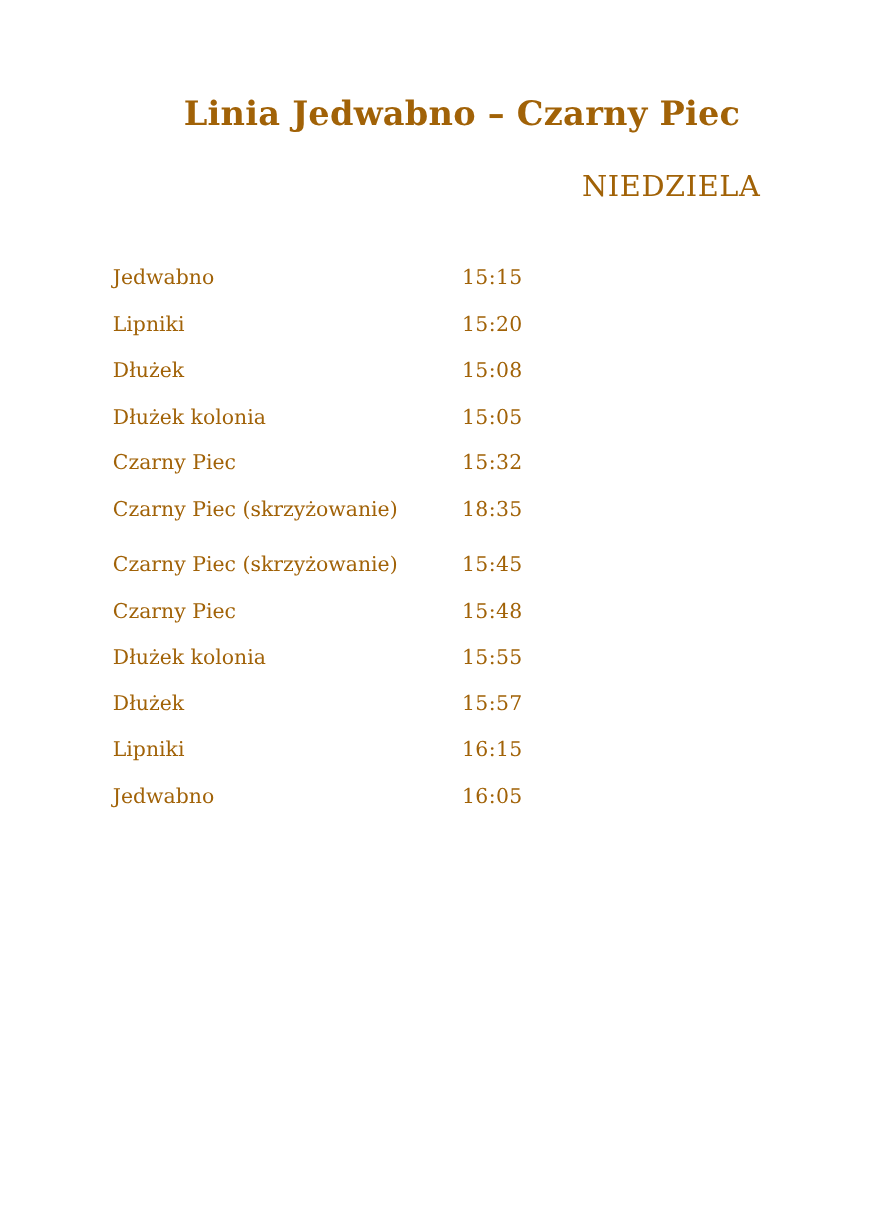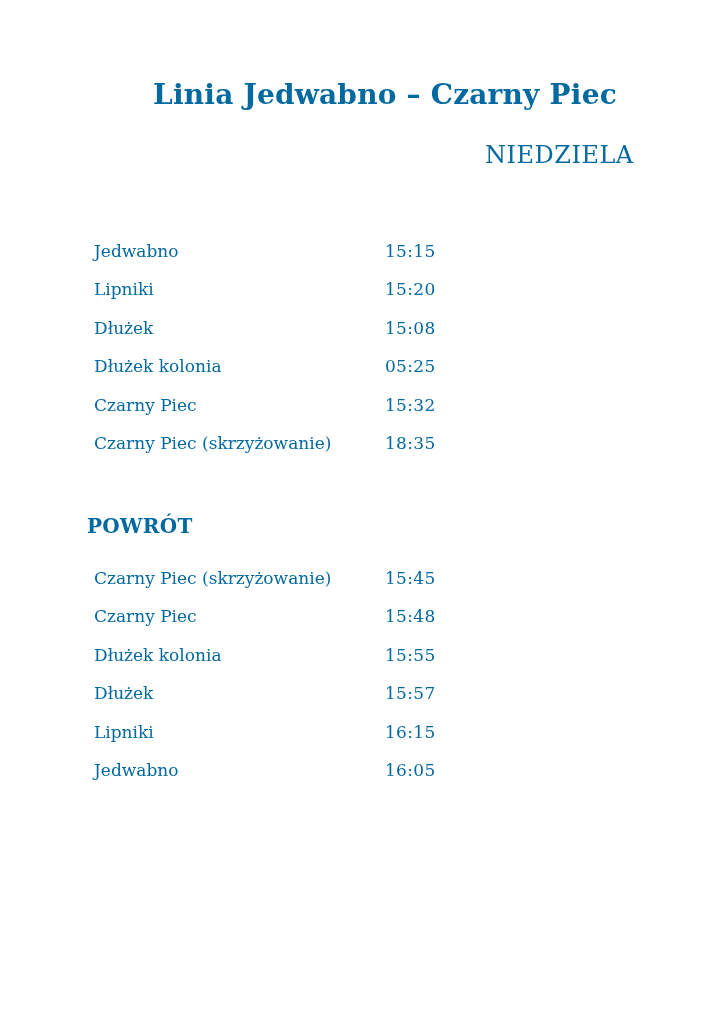--- a/index.html
+++ b/index.html
@@ -7,21 +7,21 @@
     width: 724px;
     height: 1024px;
     background: #ffffff;
     overflow: hidden;
   }
   .page {
     position: relative;
     width: 724px;
     height: 1024px;
     background: #ffffff;
-    color: #0369a1;
+    color: #a16207;
     font-family: "DejaVu Serif", "Liberation Serif", serif;
     box-sizing: border-box;
     padding-left: 87px;
     padding-right: 41px;
   }
   .doc-title {
     margin-top: 0;
     padding-top: 76px;
     text-align: center;
     font-size: 28px;
@@ -36,21 +36,21 @@
     font-weight: normal;
     line-height: 30px;
     letter-spacing: 0.5px;
     white-space: nowrap;
   }
   .timetable {
     margin-top: 52px;
   }
   .row {
     display: flex;
-    align-items: flex-end;
+    align-items: flex-start;
     height: 38.5px;
     padding-left: 7px;
     font-size: 17px;
   }
   .row .stop {
     width: 291px;
     flex: 0 0 auto;
     white-space: nowrap;
   }
   .row .time {
@@ -88,33 +88,32 @@
     <div class="row">
       <span class="stop">Lipniki</span>
       <span class="time">15:20</span>
     </div>
     <div class="row">
       <span class="stop">Dłużek</span>
       <span class="time">15:08</span>
     </div>
     <div class="row">
       <span class="stop">Dłużek kolonia</span>
-      <span class="time">05:25</span>
+      <span class="time">15:05</span>
     </div>
     <div class="row">
       <span class="stop">Czarny Piec</span>
       <span class="time">15:32</span>
     </div>
     <div class="row">
       <span class="stop">Czarny Piec (skrzyżowanie)</span>
       <span class="time">18:35</span>
     </div>
   </div>
 
-  <div class="section-heading">POWRÓT</div>
 
   <div class="timetable return">
     <div class="row">
       <span class="stop">Czarny Piec (skrzyżowanie)</span>
       <span class="time">15:45</span>
     </div>
     <div class="row">
       <span class="stop">Czarny Piec</span>
       <span class="time">15:48</span>
     </div>

